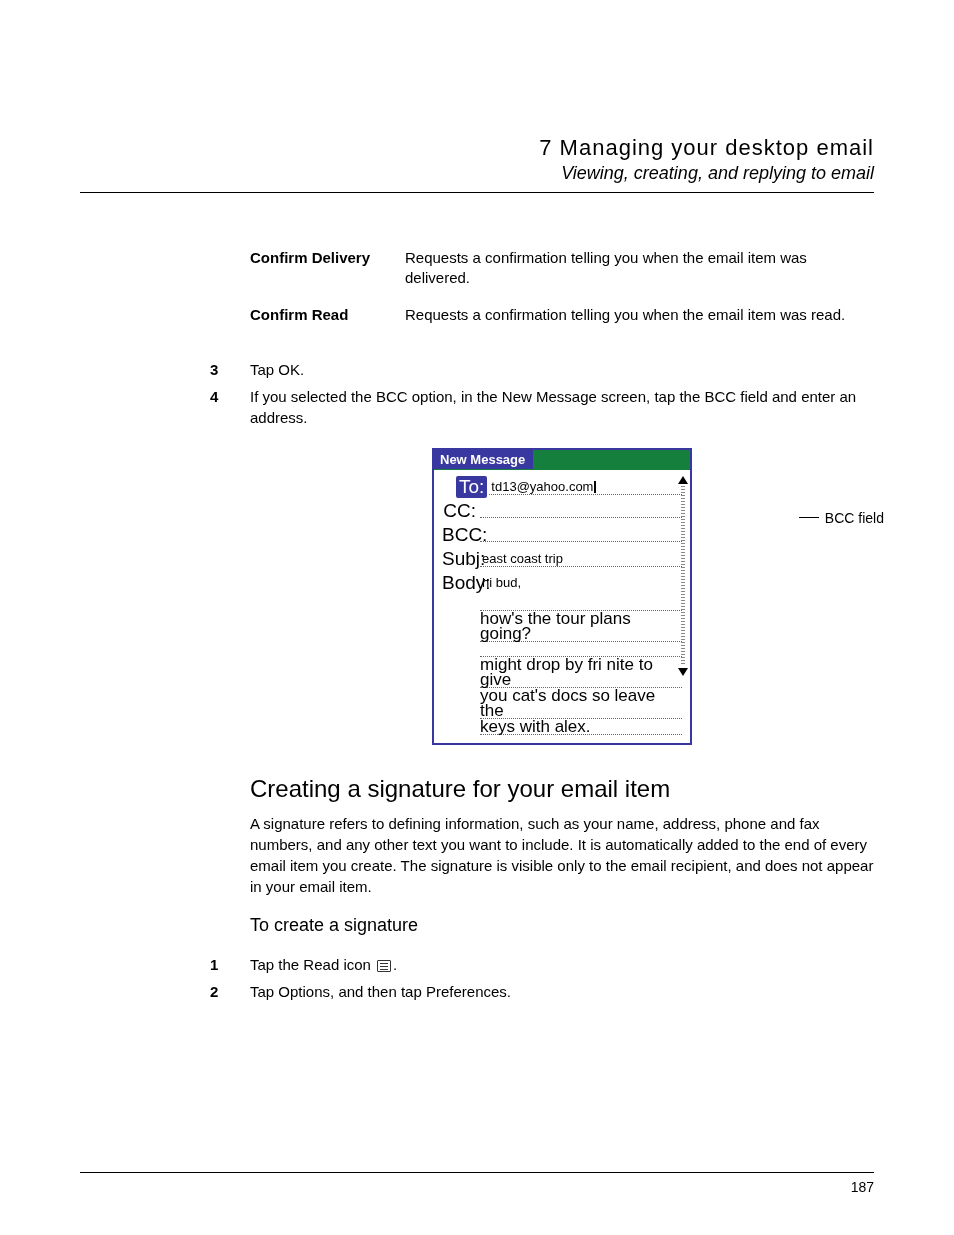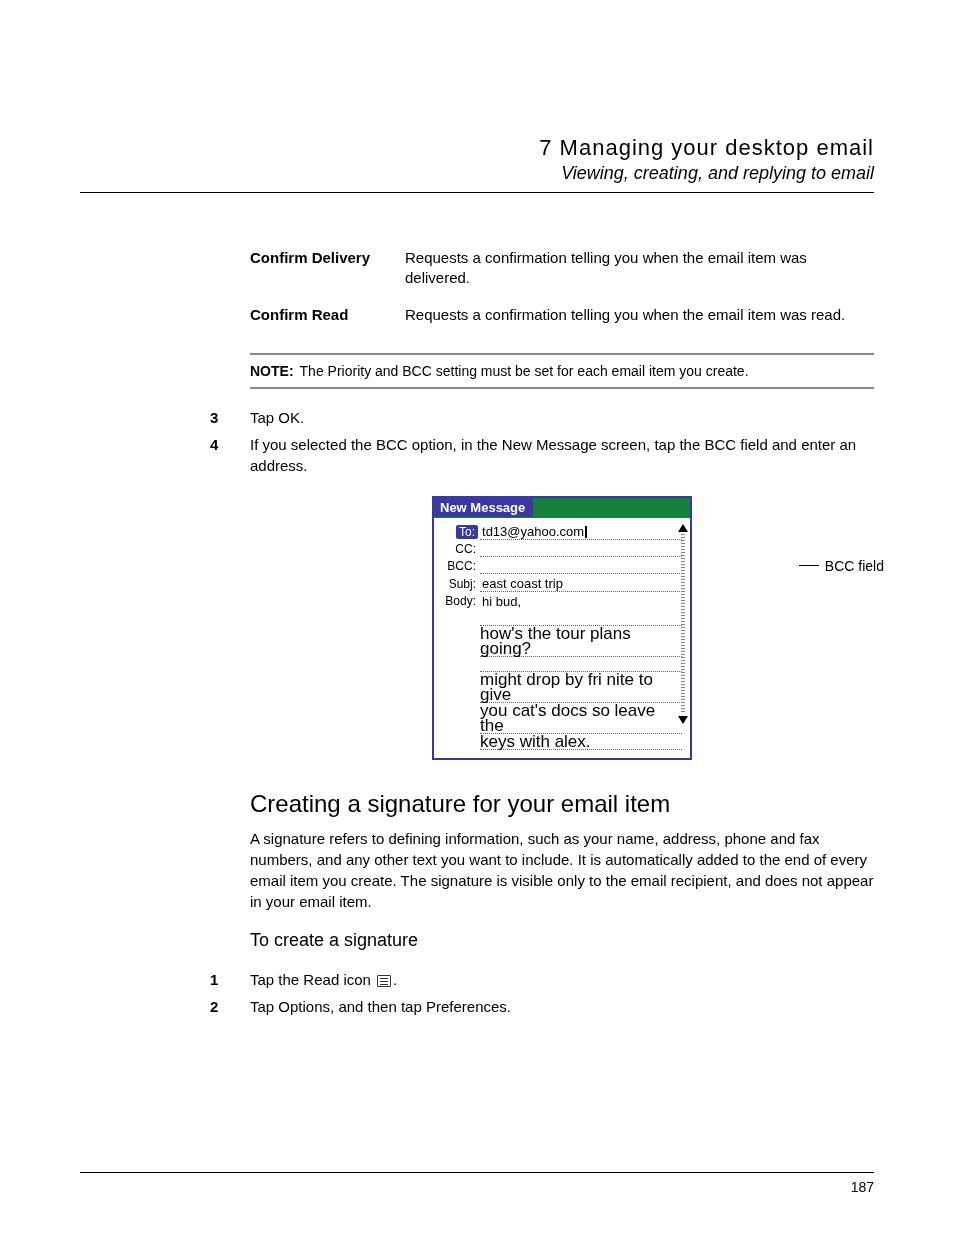--- a/index.html
+++ b/index.html
@@ -115,21 +115,21 @@
     }
     .palm-row {
       display: flex;
       align-items: center;
       margin-bottom: 2px;
     }
     .palm-label {
       width: 38px;
       text-align: right;
       padding-right: 4px;
-      font-size: 12px;
+      font-size: 19px;
     }
     .palm-label.selected {
       background: #3838a0;
       color: #fff;
       border-radius: 2px;
       padding: 0 3px;
       width: auto;
       margin-left: 14px;
       margin-right: 2px;
     }
@@ -283,23 +283,20 @@
         <td class="term">Confirm Delivery</td>
         <td>Requests a confirmation telling you when the email item was delivered.</td>
       </tr>
       <tr>
         <td class="term">Confirm Read</td>
         <td>Requests a confirmation telling you when the email item was read.</td>
       </tr>
     </tbody>
       </table>
 
-    <div class="note-box">
-      <b>NOTE:</b><span>The Priority and BCC setting must be set for each email item you create.</span>
-    </div>
 
     <div class="steps">
       <div class="step-row">
         <div class="step-num">3</div>
         <div class="step-text">Tap OK.</div>
       </div>
       <div class="step-row">
         <div class="step-num">4</div>
         <div class="step-text">If you selected the BCC option, in the New Message screen, tap the BCC field and enter an address.</div>
       </div>

